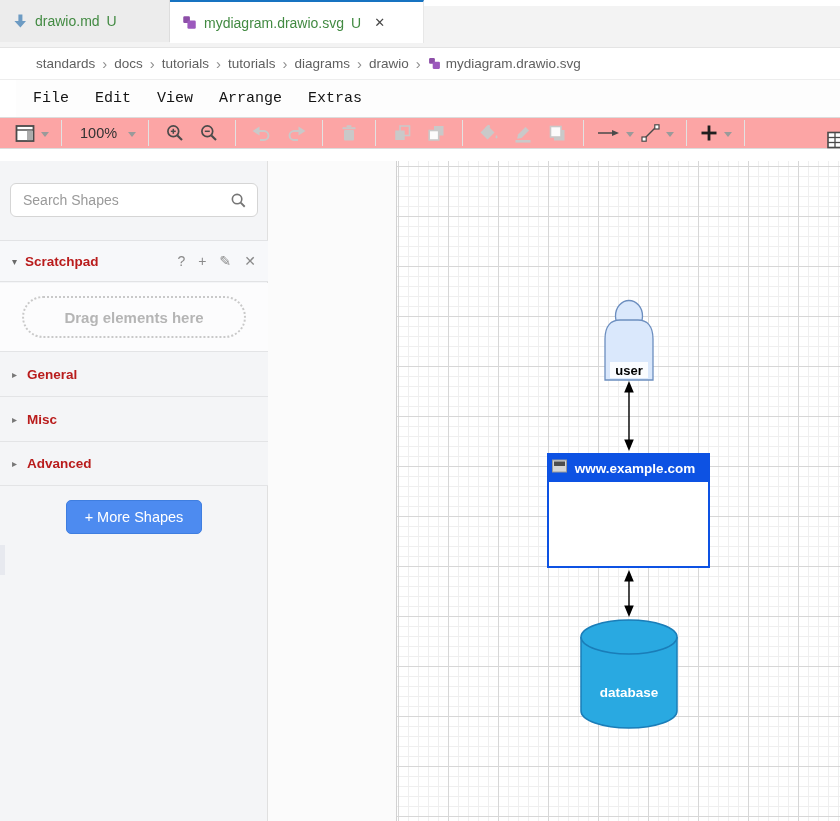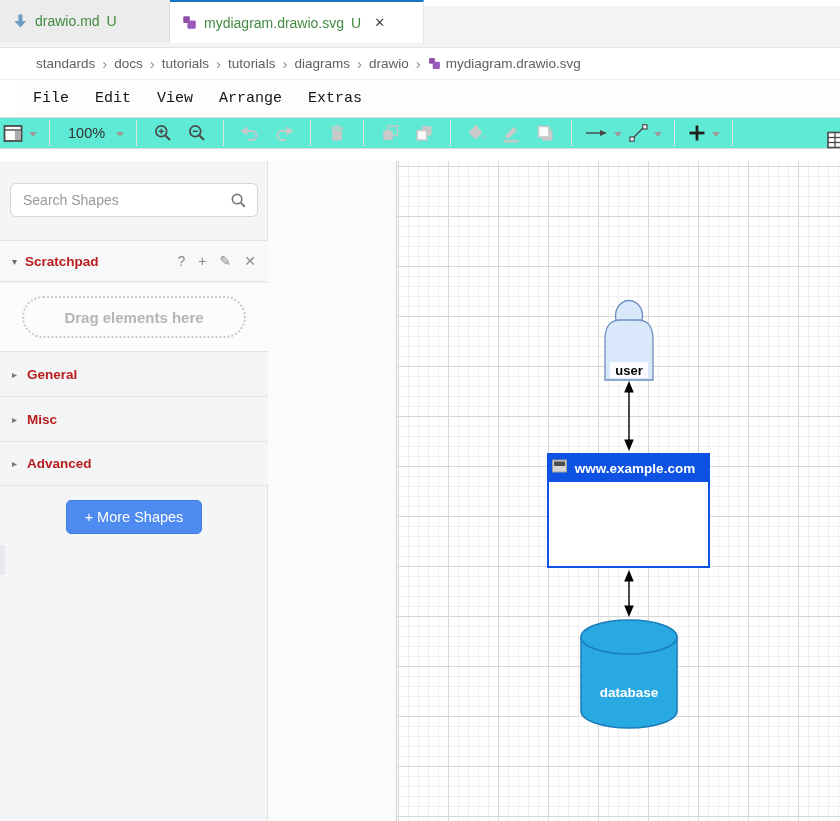--- a/index.html
+++ b/index.html
@@ -23,23 +23,23 @@
   .crumb { font-size:13.5px; color:#5f5f5f; cursor:pointer; white-space:nowrap; }
   .crumb-sep { font-size:15px; color:#8f8f8f; }
   .crumb-file { display:flex; align-items:center; gap:5px; }
 
   
   #menubar { position:absolute; left:16px; top:80px; width:840px; height:37px; background:#fdfdfd;
     display:flex; align-items:center; padding-left:4px;font-family:Liberation Mono, monospace; }
   .menu-item { font-size:15px; color:#141414; padding:0 13px; cursor:pointer; }
 
   
-  #toolbar { position:absolute; left:0; top:117px; width:840px; height:32px; background:#5eead4;
+  #toolbar { position:absolute; left:0; top:117px; width:840px; height:32px; background:#fca5a5;
     border-top:1px solid #dcdcdc; border-bottom:1px solid #dcdcdc;
-    display:flex; align-items:center; padding-left:0; }
+    display:flex; align-items:center; padding-left:12px; }
   .tb-btn { height:30px; min-width:34px; display:flex; align-items:center; justify-content:center; gap:5px; cursor:pointer; padding:0 3px; }
   .tb-btn.disabled { cursor:default; }
   .tb-sep { width:1px; height:26px; background:#e2e2e2; margin:0 9px; }
   .tb-zoom { font-size:14.5px; color:#333; padding:0 6px; }
   .caret { width:0; height:0; border-left:4px solid transparent; border-right:4px solid transparent; border-top:5px solid #9a9a9a; margin-top:2px; }
   #toolbar-table-clip { position:absolute; left:827px; top:0; height:44px; display:flex; align-items:center; }
 
   
   #sidebar { position:absolute; left:0; top:161px; width:268px; height:660px; background:#f4f5f7; border-right:1px solid #e0e0e0; }
   #offpage { position:absolute; left:268px; top:161px; width:128px; height:660px; background:#fbfbfb; }

